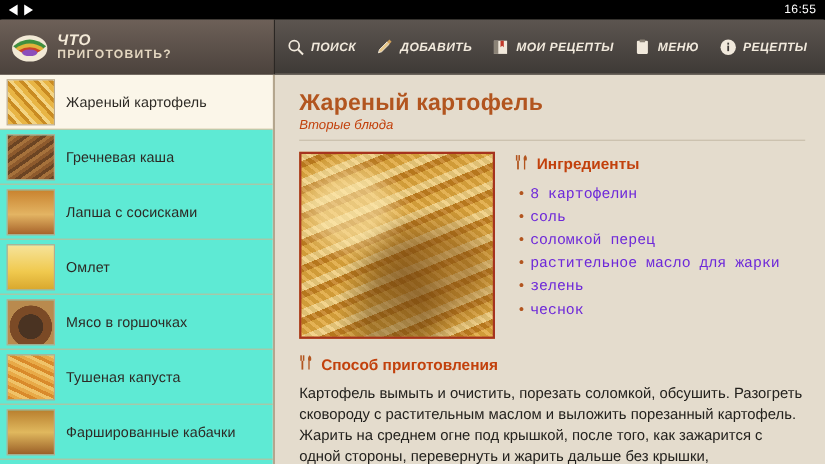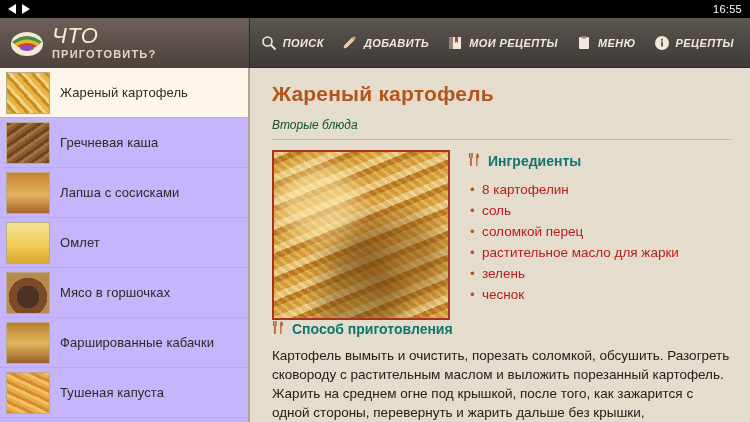--- a/index.html
+++ b/index.html
@@ -61,22 +61,22 @@
     border-right: 1px solid #2b2724;
   }
   .brand-logo {
     width: 34px; height: 32px;
     position: relative;
     flex: none;
   }
   .brand-text { line-height: 1; }
   .brand-title {
     color: #f4ead8;
-    font-size: 22px;
-    font-weight: normal;
+    font-size: 14px;
+    font-weight: bold;
     font-style: italic;
     letter-spacing: 0.5px;
   }
   .brand-sub {
     color: #e3d6c0;
     font-size: 11px;
     font-weight: bold;
     letter-spacing: 1.2px;
     margin-top: 2px;
     text-align: center;
@@ -118,21 +118,21 @@
     position: relative;
   }
   .recipe-item {
     height: 50px;
     display: flex;
     align-items: center;
     gap: 10px;
     padding-left: 6px;
     border-bottom: 1px solid #c9b690;
     cursor: pointer;
-    background: #c4b5fd;
+    background: #5eead4;
   }
   .recipe-item.selected { background: #fbf6e9; }
   .thumb {
     width: 44px; height: 42px;
     flex: none;
     border: 1px solid #b9a98b;
     background-size: cover;
     position: relative;
     overflow: hidden;
   }
@@ -160,24 +160,24 @@
     position: relative;
     overflow: hidden;
   }
   .dish-title {
     color: #b2551f;
     font-size: 21px;
     font-weight: bold;
     letter-spacing: 0.2px;
   }
   .dish-category {
-    color: #14532d;
+    color: #c2410c;
     font-size: 12px;
     font-style: italic;
-    margin-top: 12px;
+    margin-top: 0;
   }
   .sep {
     height: 1px;
     background: #c6bca9;
     margin: 7px 0 10px 0;
   }
   .top-row { display: flex; gap: 18px; }
   .photo {
     width: 178px; height: 170px;
     border: 2px solid #a5331f;
@@ -195,41 +195,42 @@
     background:
       radial-gradient(ellipse at 25% 30%, rgba(255,236,180,0.55) 0 14%, rgba(0,0,0,0) 30%),
       radial-gradient(ellipse at 70% 65%, rgba(120,70,15,0.45) 0 18%, rgba(0,0,0,0) 40%),
       radial-gradient(ellipse at 50% 88%, rgba(90,55,12,0.4) 0 20%, rgba(0,0,0,0) 45%);
   }
   .ing-block { flex: 1; padding-top: 2px; }
   .section-head {
     display: flex;
     align-items: center;
     gap: 7px;
-    color: #0f766e;
+    color: #c2410c;
     font-size: 14px;
     font-weight: bold;
   }
   .ing-list {
     list-style: none;
     margin-top: 9px;
   }
   .ing-list li {
     font-size: 13.5px;
-    color: #b91c1c;
+    color: #6d28d9;
     padding: 3px 0 3px 14px;
     position: relative;
+    font-family: Liberation Mono, monospace;
   }
   .ing-list li::before {
     content: "•";
     position: absolute;
     left: 2px;
     color: #b2551f;
   }
-  .method-head { margin-top: 0; }
+  .method-head { margin-top: 14px; }
   .method-text {
     margin-top: 8px;
     font-size: 13.5px;
     line-height: 1.42;
     color: #23211d;
     text-align: left;
   }
   .fork-knife { display: block; }
 </style>
 </head>
@@ -343,27 +344,27 @@
         <div class="thumb t-omlet"></div>
         <div class="rname">Омлет</div>
       </div>
 
       <div class="recipe-item">
         <div class="thumb t-myaso"></div>
         <div class="rname">Мясо в горшочках</div>
       </div>
 
       <div class="recipe-item">
+        <div class="thumb t-kapusta"></div>
+        <div class="rname">Тушеная капуста</div>
+      </div>
+
+      <div class="recipe-item">
         <div class="thumb t-kabachk"></div>
         <div class="rname">Фаршированные кабачки</div>
-      </div>
-
-      <div class="recipe-item">
-        <div class="thumb t-kapusta"></div>
-        <div class="rname">Тушеная капуста</div>
       </div>
 
       <div class="recipe-item">
         <div class="thumb t-extra"></div>
         <div class="rname"></div>
       </div>
 
     </div>
 
     <div class="content">

